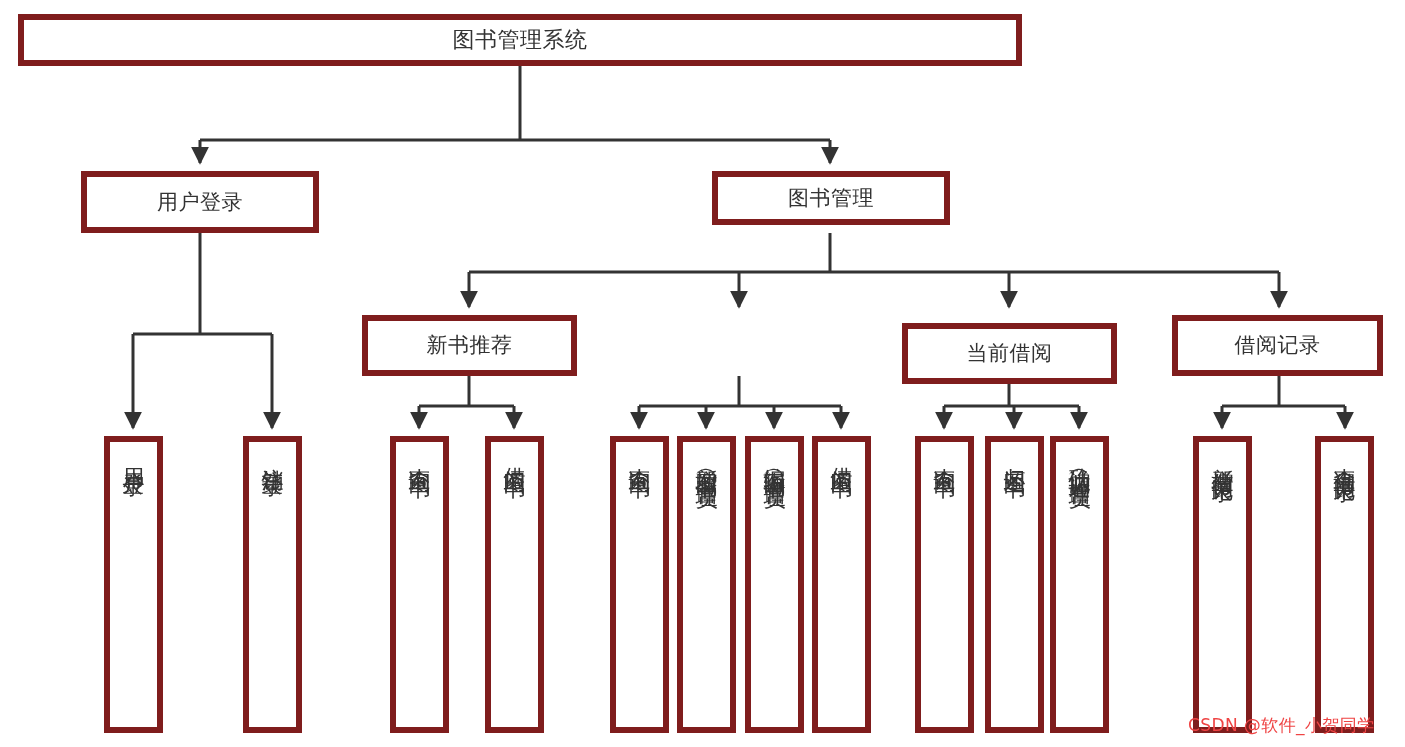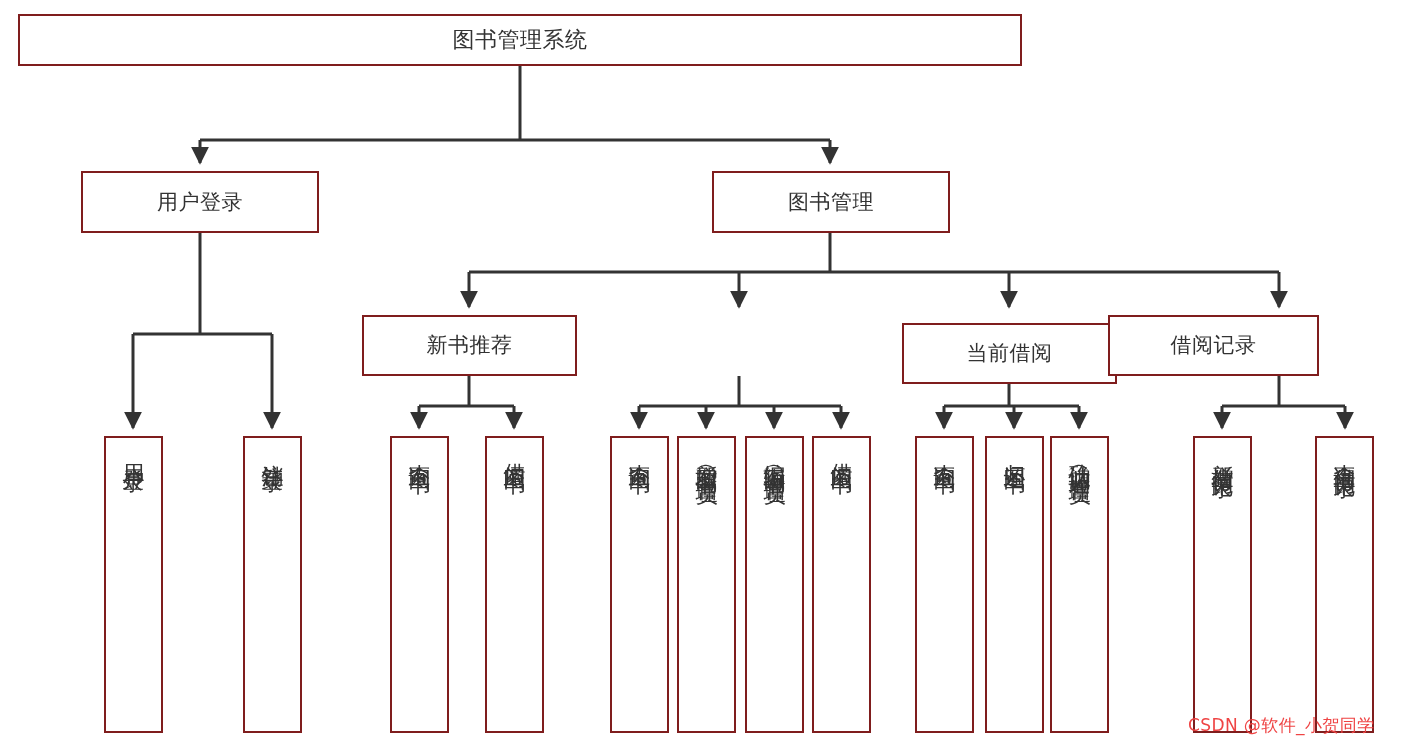--- a/index.html
+++ b/index.html
@@ -22,21 +22,21 @@
     position: absolute;
     left: 0;
     top: 0;
     width: 1405px;
     height: 747px;
     pointer-events: none;
   }
   .node {
     position: absolute;
     box-sizing: border-box;
-    border: 2px solid #7f1d1d;
+    border: 6px solid #7f1d1d;
     background: #ffffff;
     display: flex;
     align-items: center;
     justify-content: center;
     color: #333333;
   }
   .node .label {
     display: block;
     text-align: center;
     line-height: 1.18;
@@ -126,31 +126,31 @@
     </g>
   </svg>
 
   <div class="node horiz" id="node-root" style="left:18px; top:14px; width:1004px; height:52px;">
     <span class="label">图书管理系统</span>
   </div>
 
   <div class="node horiz" style="left:81px; top:171px; width:238px; height:62px;">
     <span class="label">用户登录</span>
   </div>
-  <div class="node horiz" style="left:712px; top:171px; width:238px; height:62px;">
+  <div class="node horiz" style="left:712px; top:171px; width:238px; height:54px;">
     <span class="label">图书管理</span>
   </div>
 
   <div class="node horiz" style="left:362px; top:315px; width:215px; height:61px;">
     <span class="label">新书推荐</span>
   </div>
   <div class="node horiz" style="left:902px; top:323px; width:215px; height:61px;">
     <span class="label">当前借阅</span>
   </div>
-  <div class="node horiz" style="left:1108px; top:315px; width:211px; height:61px;">
+  <div class="node horiz" style="left:1172px; top:315px; width:211px; height:61px;">
     <span class="label">借阅记录</span>
   </div>
 
   <div class="node vert" style="left:104px; top:436px; width:59px; height:297px;">
     <span class="label">用户登录</span>
   </div>
   <div class="node vert" style="left:243px; top:436px; width:59px; height:297px;">
     <span class="label">注销登录</span>
   </div>
 

